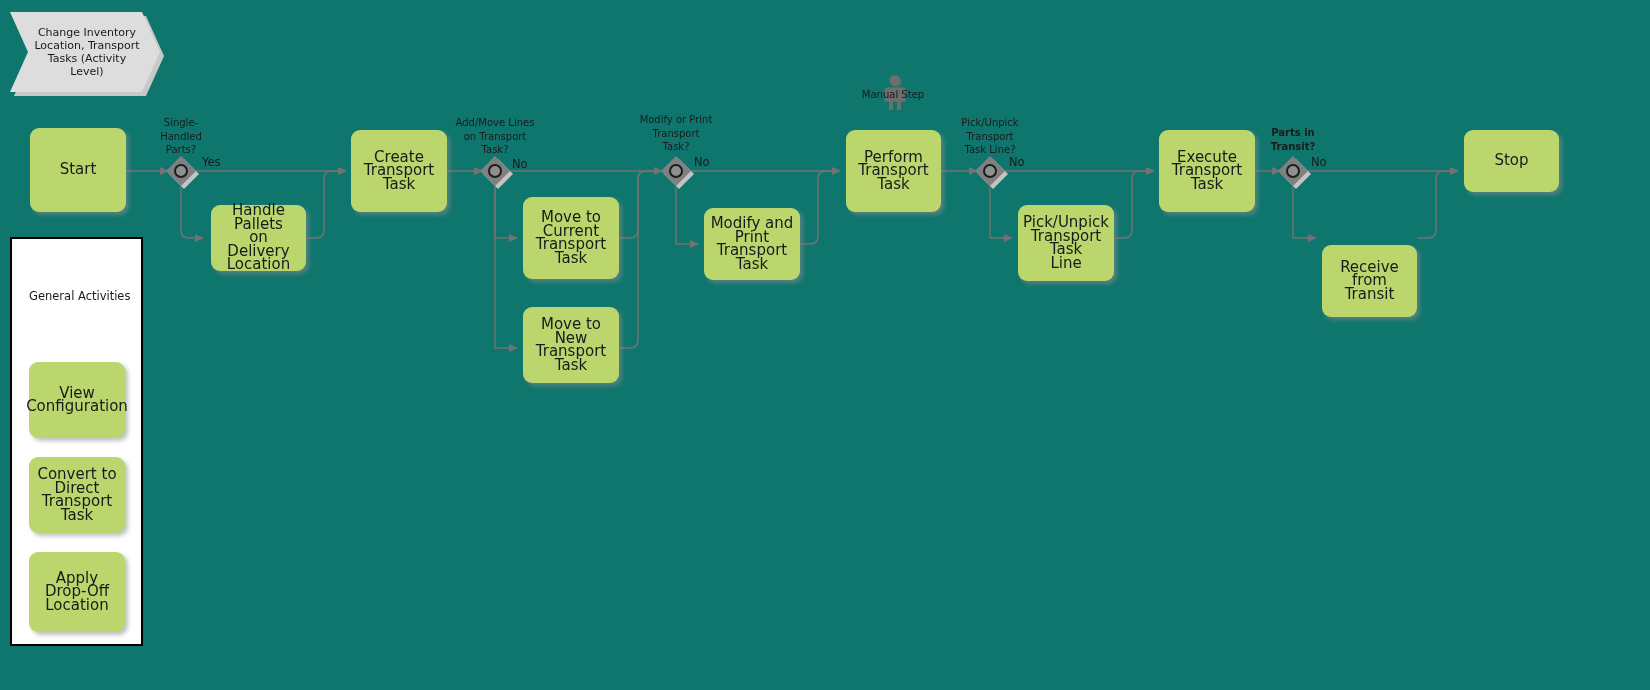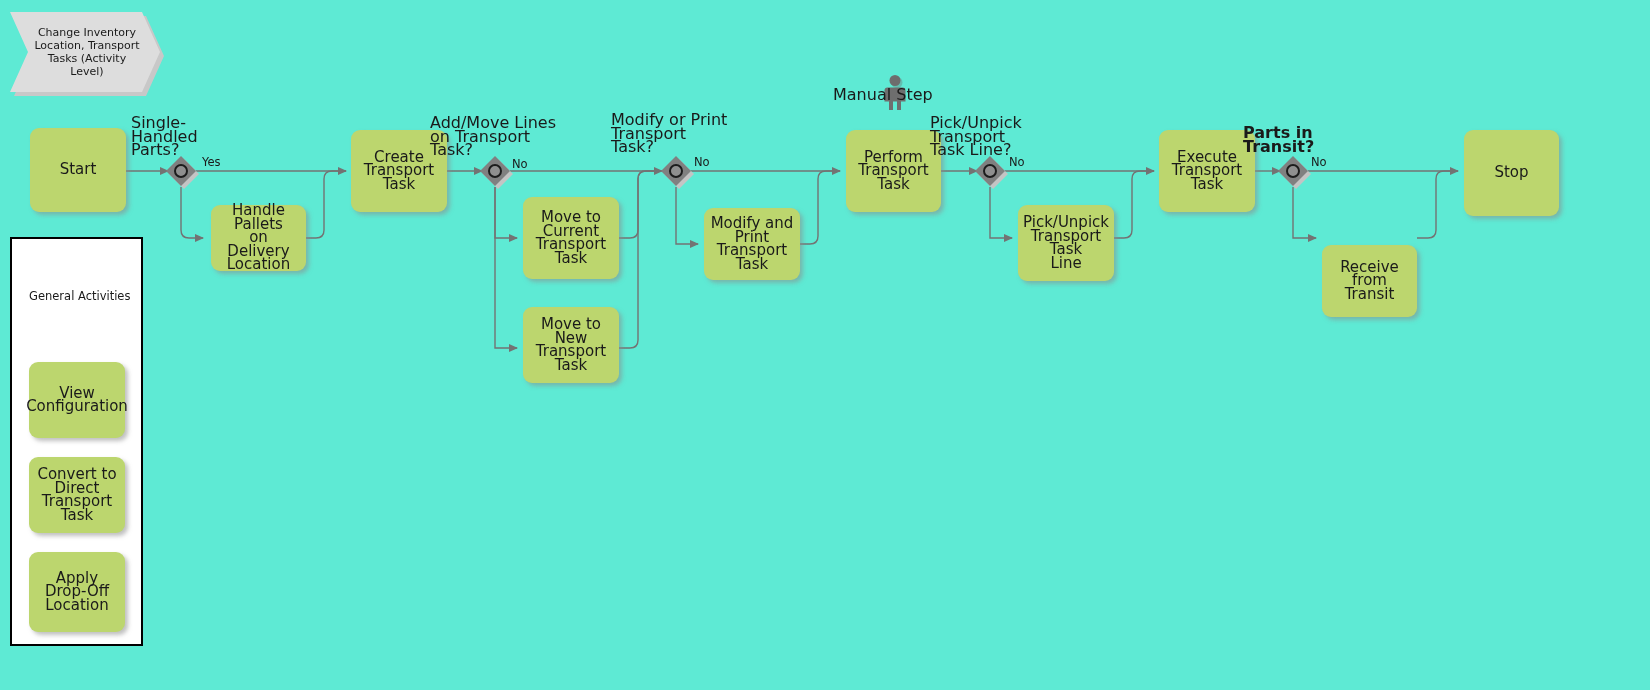--- a/index.html
+++ b/index.html
@@ -9,21 +9,21 @@
     background: #ffffff;
   }
   body {
     font-family: "DejaVu Sans", sans-serif;
     -webkit-font-smoothing: antialiased;
   }
   #canvas {
     position: relative;
     width: 1650px;
     height: 690px;
-    background: #5eead4;
+    background: #0f766e;
     overflow: hidden;
   }
   #edges {
     position: absolute;
     left: 0; top: 0;
     width: 1650px;
     height: 690px;
     pointer-events: none;
   }
 
@@ -107,23 +107,24 @@
     width: 14px; height: 14px;
     border: 2px solid #1c1c1c;
     border-radius: 50%;
     background: #8f8f8f;
     box-sizing: border-box;
   }
 
   
   .caption {
     position: absolute;
-    font-size: 16px;
+    font-size: 10px;
     line-height: 13.5px;
     color: #1a1a1a;
+    text-align: center;
     white-space: pre-line;
   }
   .edge-label {
     position: absolute;
     font-size: 11.5px;
     line-height: 13px;
     color: #1a1a1a;
     white-space: nowrap;
   }
 
@@ -259,21 +260,21 @@
   <div class="node" style="left:1159px; top:130px; width:96px; height:82px;">
     <span class="label">Execute
 Transport Task</span>
   </div>
 
   <div class="node" style="left:1322px; top:205px; width:95px; height:72px;margin-top:40px;">
     <span class="label">Receive from
 Transit</span>
   </div>
 
-  <div class="node" style="left:1464px; top:130px; width:95px; height:86px;">
+  <div class="node" style="left:1464px; top:130px; width:95px; height:62px;">
     <span class="label">Stop</span>
   </div>
 
   <div class="gateway" style="left:166px; top:156px;">
     <div class="dia-shadow"></div>
     <div class="dia"></div>
     <div class="ring"></div>
   </div>
   <div class="caption" style="left:131px; top:116px; width:100px;">Single-
 Handled

